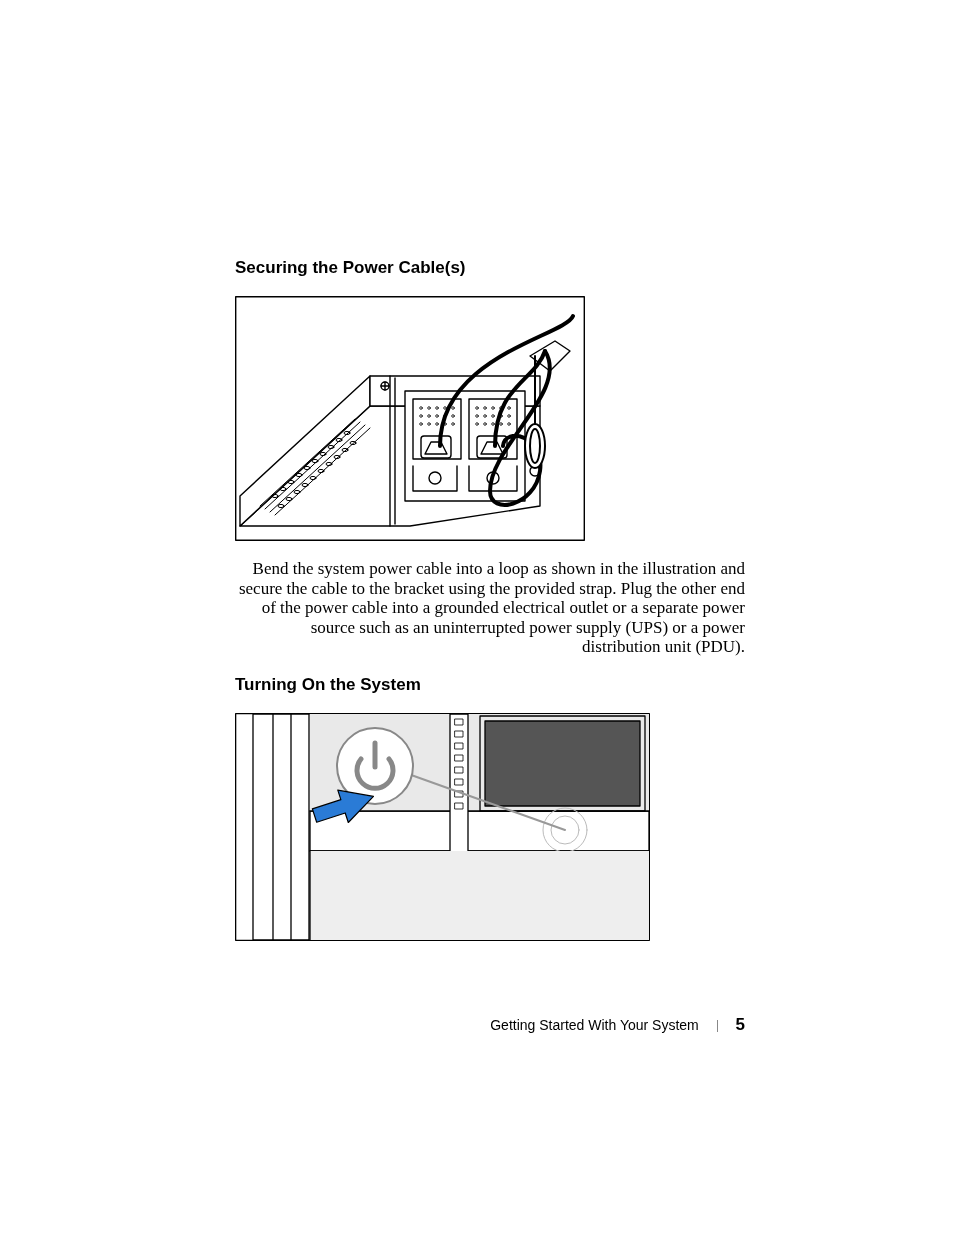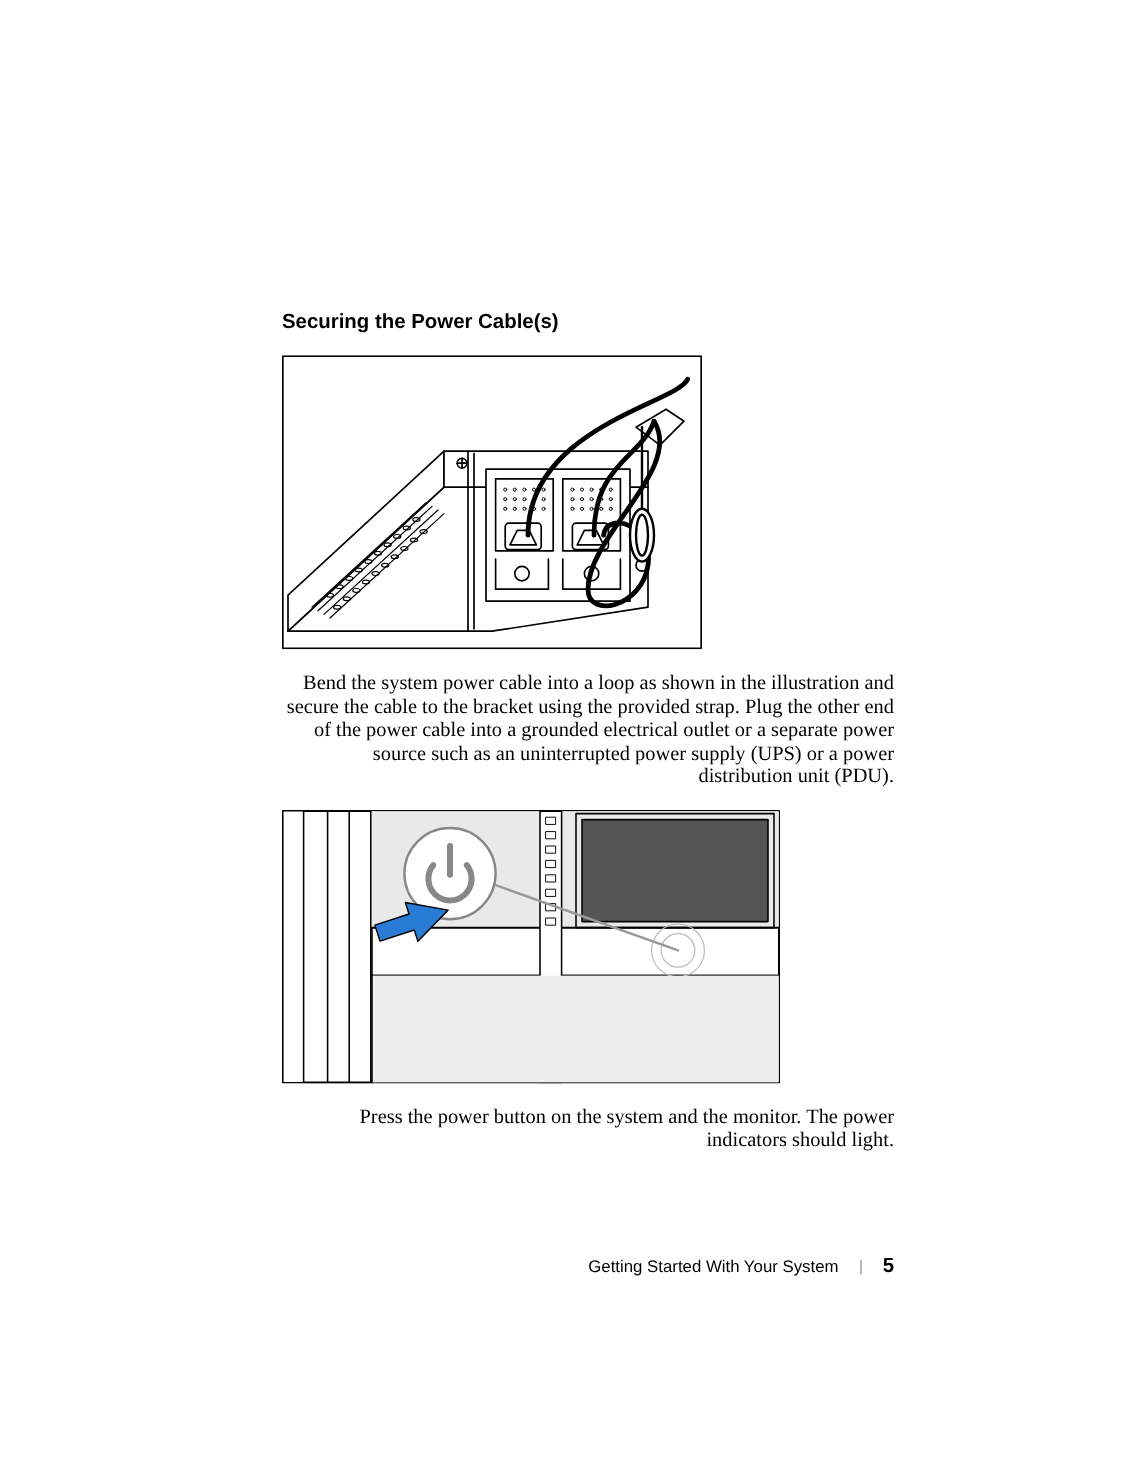--- a/index.html
+++ b/index.html
@@ -39,21 +39,21 @@
     line-height: 1.15;
     margin: 0 0 18px 0;
     text-align: right;
   }
   .sect2 {
     margin-top: 18px;
   }
   .footer {
     position: absolute;
     left: 235px;
-    top: 1045px;
+    top: 1015px;
     width: 510px;
     text-align: right;
     font-family: "Helvetica Neue", Helvetica, Arial, sans-serif;
     font-size: 14px;
     color: #000;
   }
   .footer .sep {
     display: inline-block;
     border-left: 1px solid #888;
     height: 12px;
@@ -189,20 +189,21 @@
           </g>
 
           <circle cx="150" cy="90" r="4" fill="#fff"></circle>
           <path d="M 146 90 L 154 90 M 150 86 L 150 94"></path>
         </g>
       </svg>
     </div>
 
     <p class="body-text">Bend the system power cable into a loop as shown in the illustration and secure the cable to the bracket using the provided strap. Plug the other end of the power cable into a grounded electrical outlet or a separate power source such as an uninterrupted power supply (UPS) or a power distribution unit (PDU).</p>
 
+    <h3 class="section-heading sect2">Turning On the System</h3>
 
     <div class="figure">
       <svg width="415" height="228" viewBox="0 0 415 228">
         <g stroke="#000" stroke-width="1.3" fill="none" stroke-linejoin="round" stroke-linecap="round">
 
           <rect x="0.65" y="0.65" width="413.7" height="226.7" fill="#fff"></rect>
 
           <rect x="18" y="1" width="56" height="226" fill="#fff"></rect>
           <line x1="38" y1="1" x2="38" y2="227"></line>
           <line x1="56" y1="1" x2="56" y2="227"></line>
@@ -248,21 +249,20 @@
           <g>
             <path d="M 78 86 L 108 86 L 108 76 L 140 93 L 108 110 L 108 100 L 78 100 Z" fill="#2a7bd6" stroke="#000" stroke-width="1.2" transform="rotate(-18 109 93)"></path>
           </g>
 
           <rect x="75" y="138" width="339" height="89" fill="#eee" stroke="none"></rect>
           <line x1="75" y1="138" x2="75" y2="227"></line>
         </g>
       </svg>
     </div>
 
-    <p class="body-text">Press the power button on the system and the monitor. The power indicators should light.</p>
 
   </div>
 
   <div class="footer">
     <span>Getting Started With Your System</span>
     <span class="sep"></span>
     <span class="pnum">5</span>
   </div>
 </div>
 

